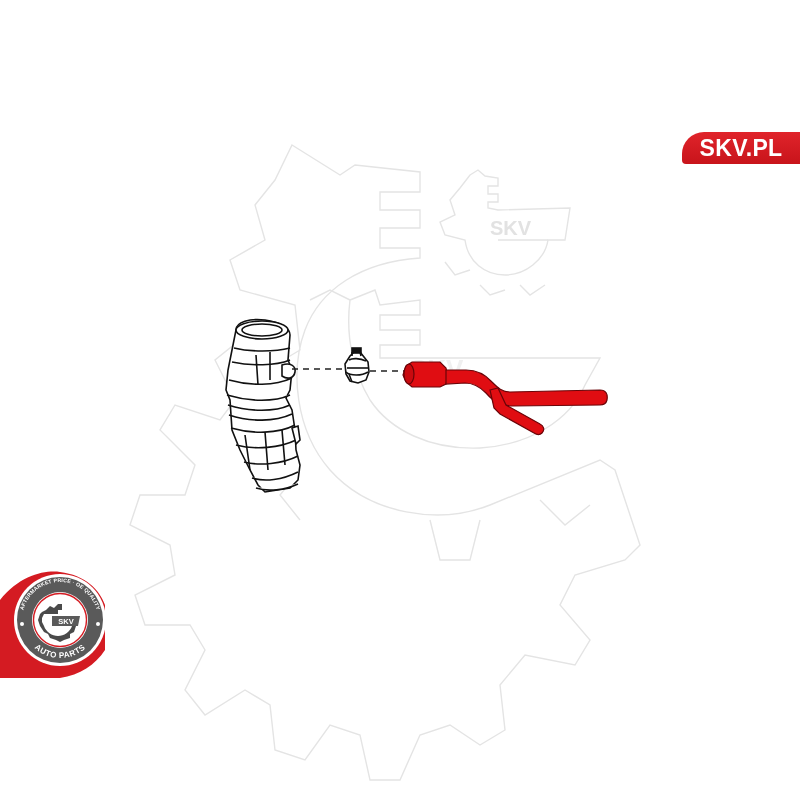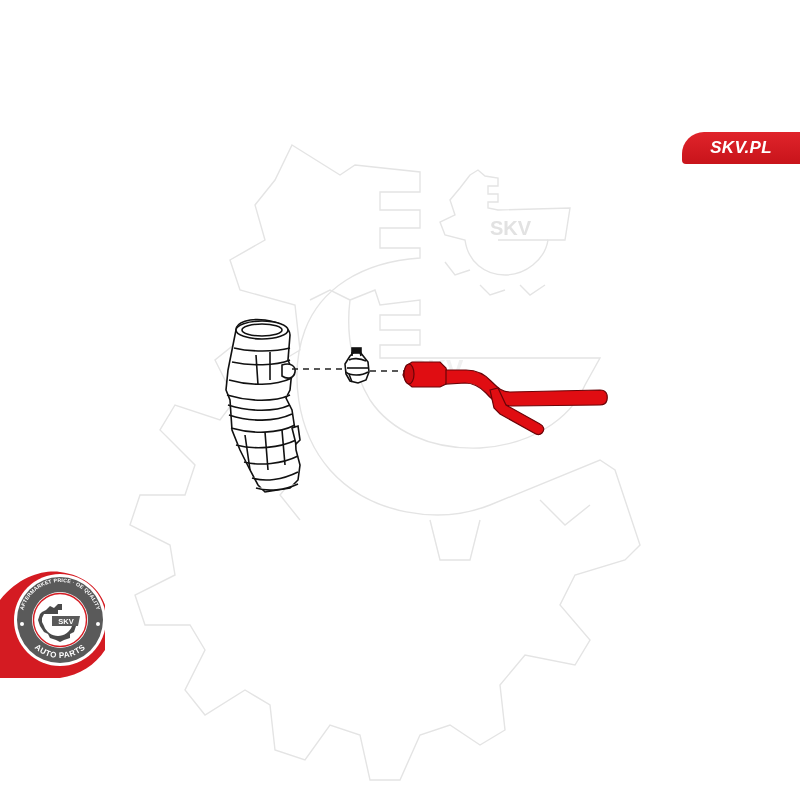--- a/index.html
+++ b/index.html
@@ -5,21 +5,21 @@
     html, body { margin: 0; padding: 0; background: #ffffff; }
     body { width: 800px; height: 800px; position: relative; overflow: hidden; font-family: "Liberation Sans", sans-serif; }
     .stage { position: absolute; left: 0; top: 0; width: 800px; height: 800px; }
     .brand-tag {
       position: absolute; right: 0; top: 132px; width: 118px; height: 32px;
       background: linear-gradient(180deg, #e0242b 0%, #c8141b 100%);
       border-top-left-radius: 22px; border-bottom-left-radius: 4px;
       display: flex; align-items: center; justify-content: center;
     }
     .brand-tag span {
-      color: #ffffff; font-weight: bold; font-style: italic; font-size: 17px;
+      color: #ffffff; font-weight: bold; font-size: 23px;
       letter-spacing: 0.3px; font-family: "Liberation Sans", sans-serif;
     }
     .badge-wrap { position: absolute; left: 0; top: 560px; width: 120px; height: 120px; }
     svg text { font-family: "Liberation Sans", sans-serif; }
   </style>
 </head>
 <body>
 
 <div class="stage">
 

